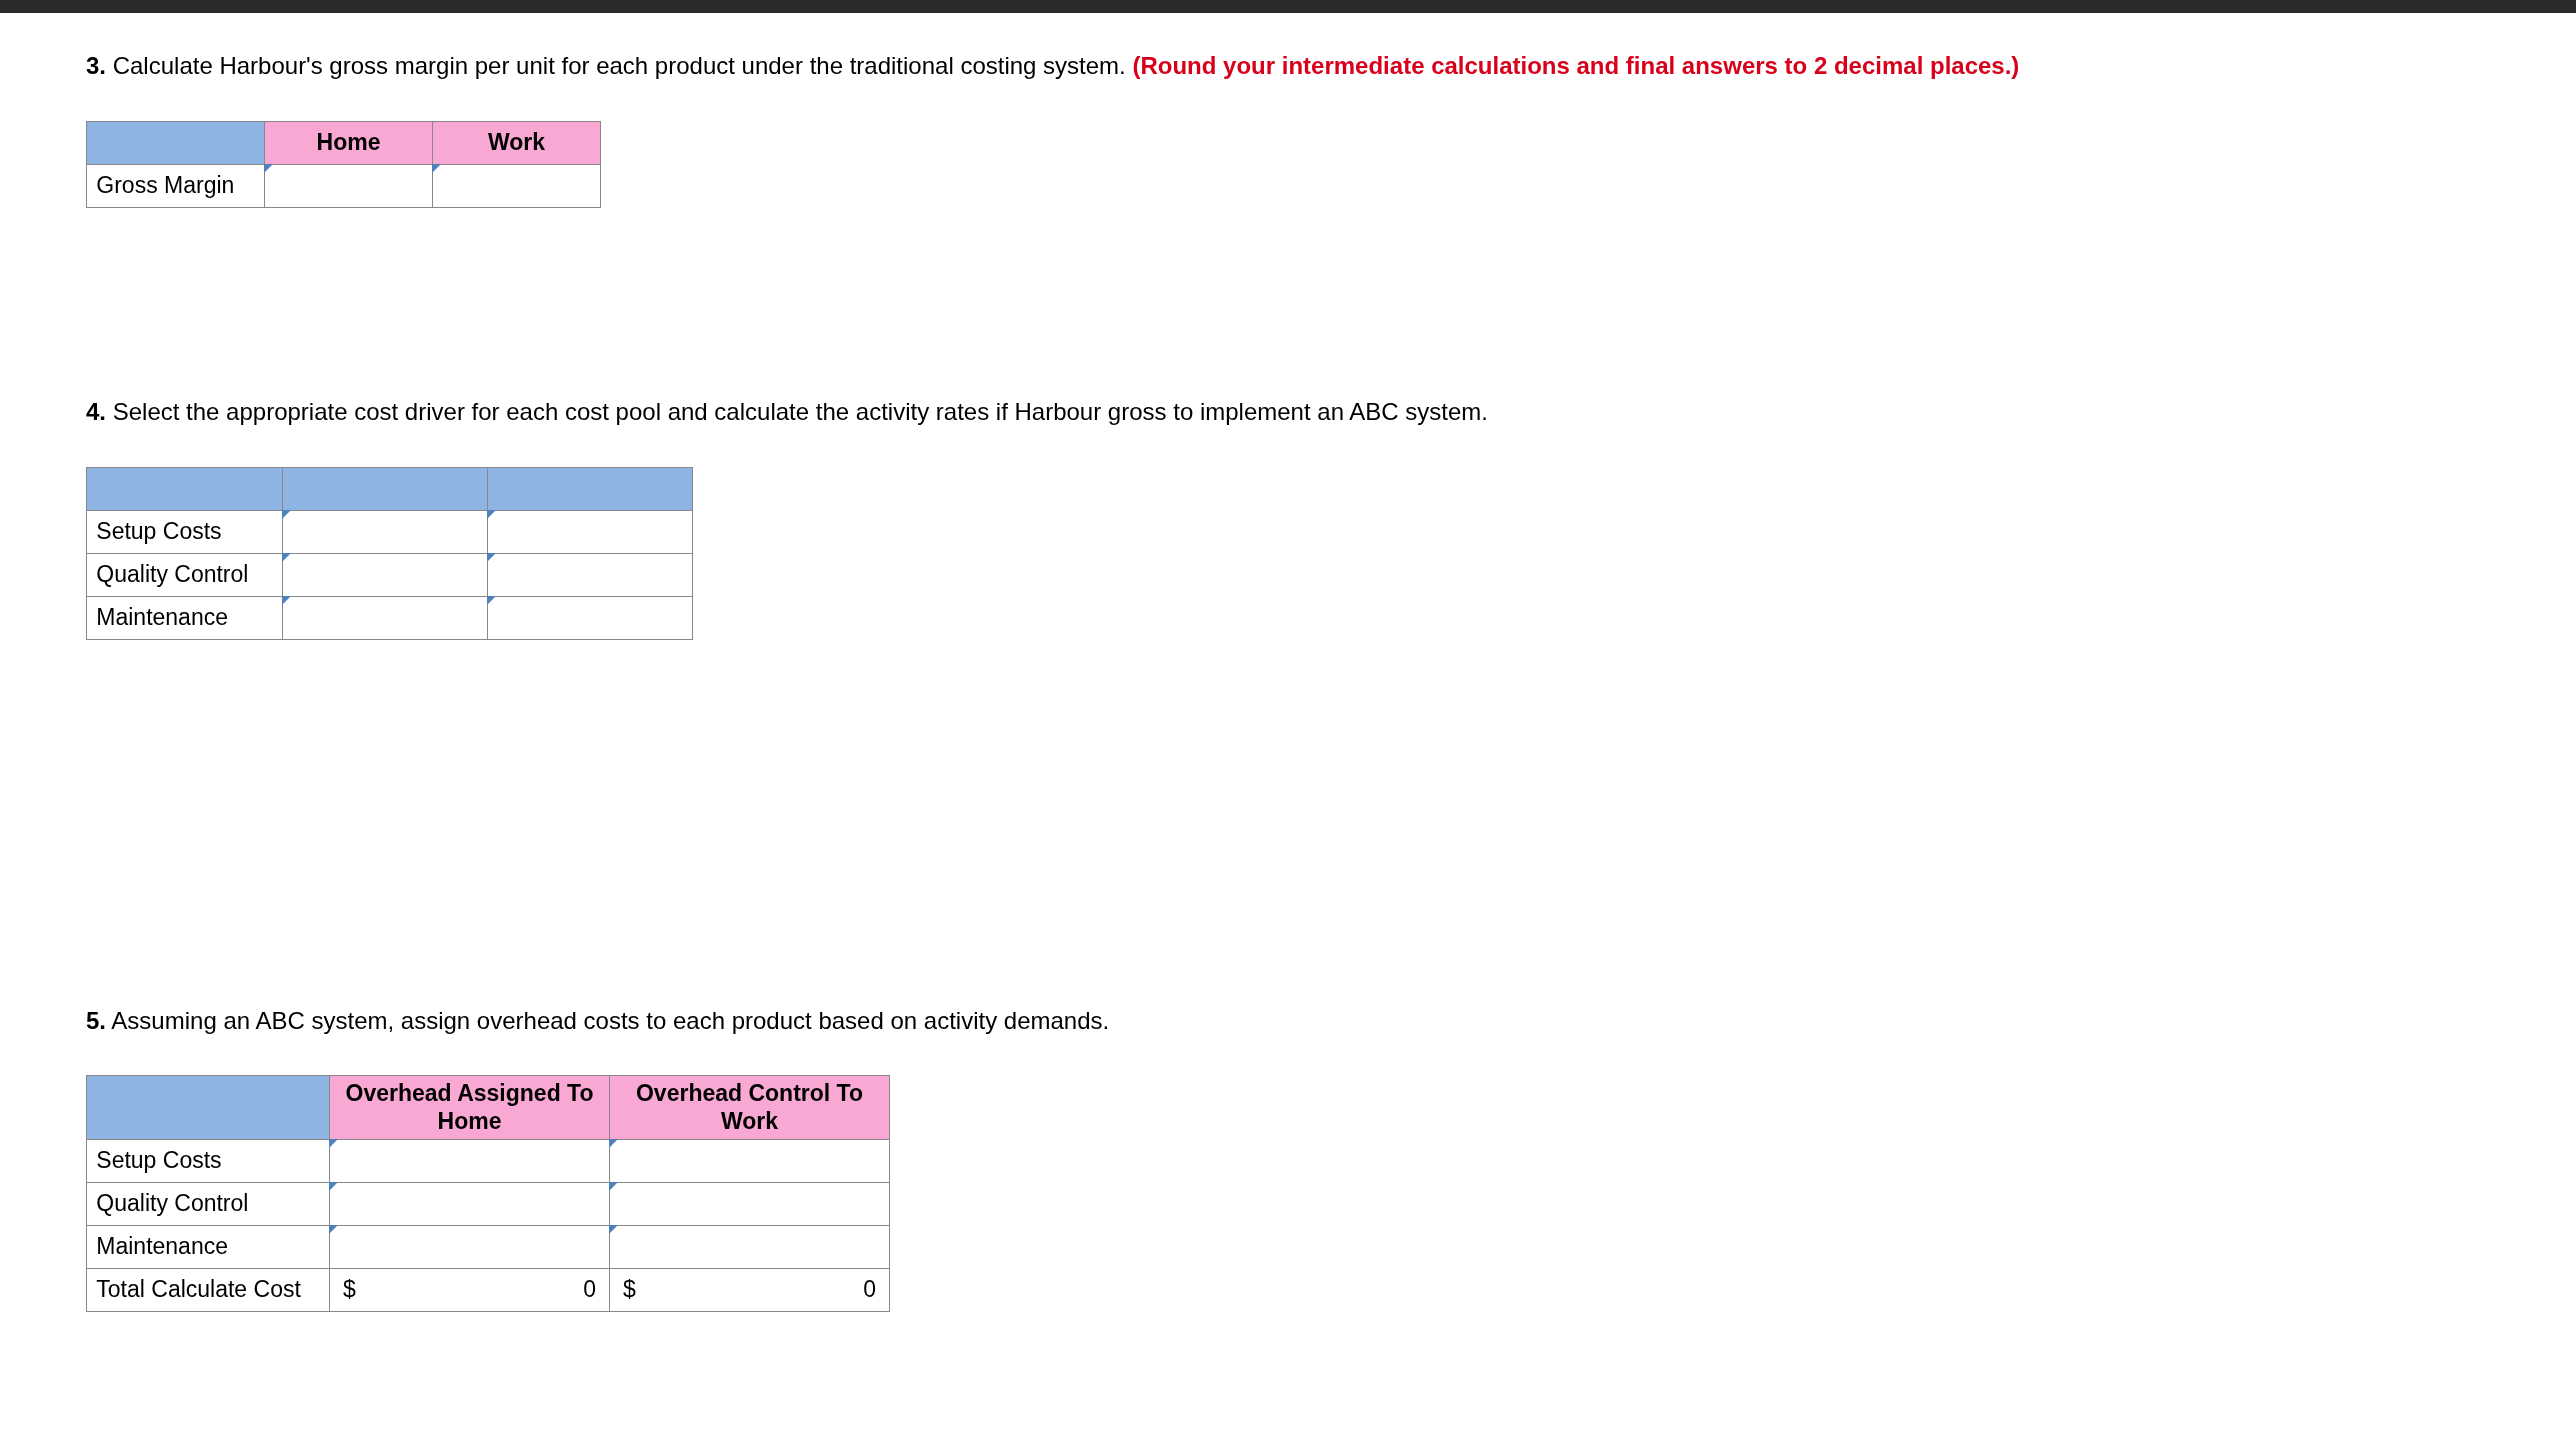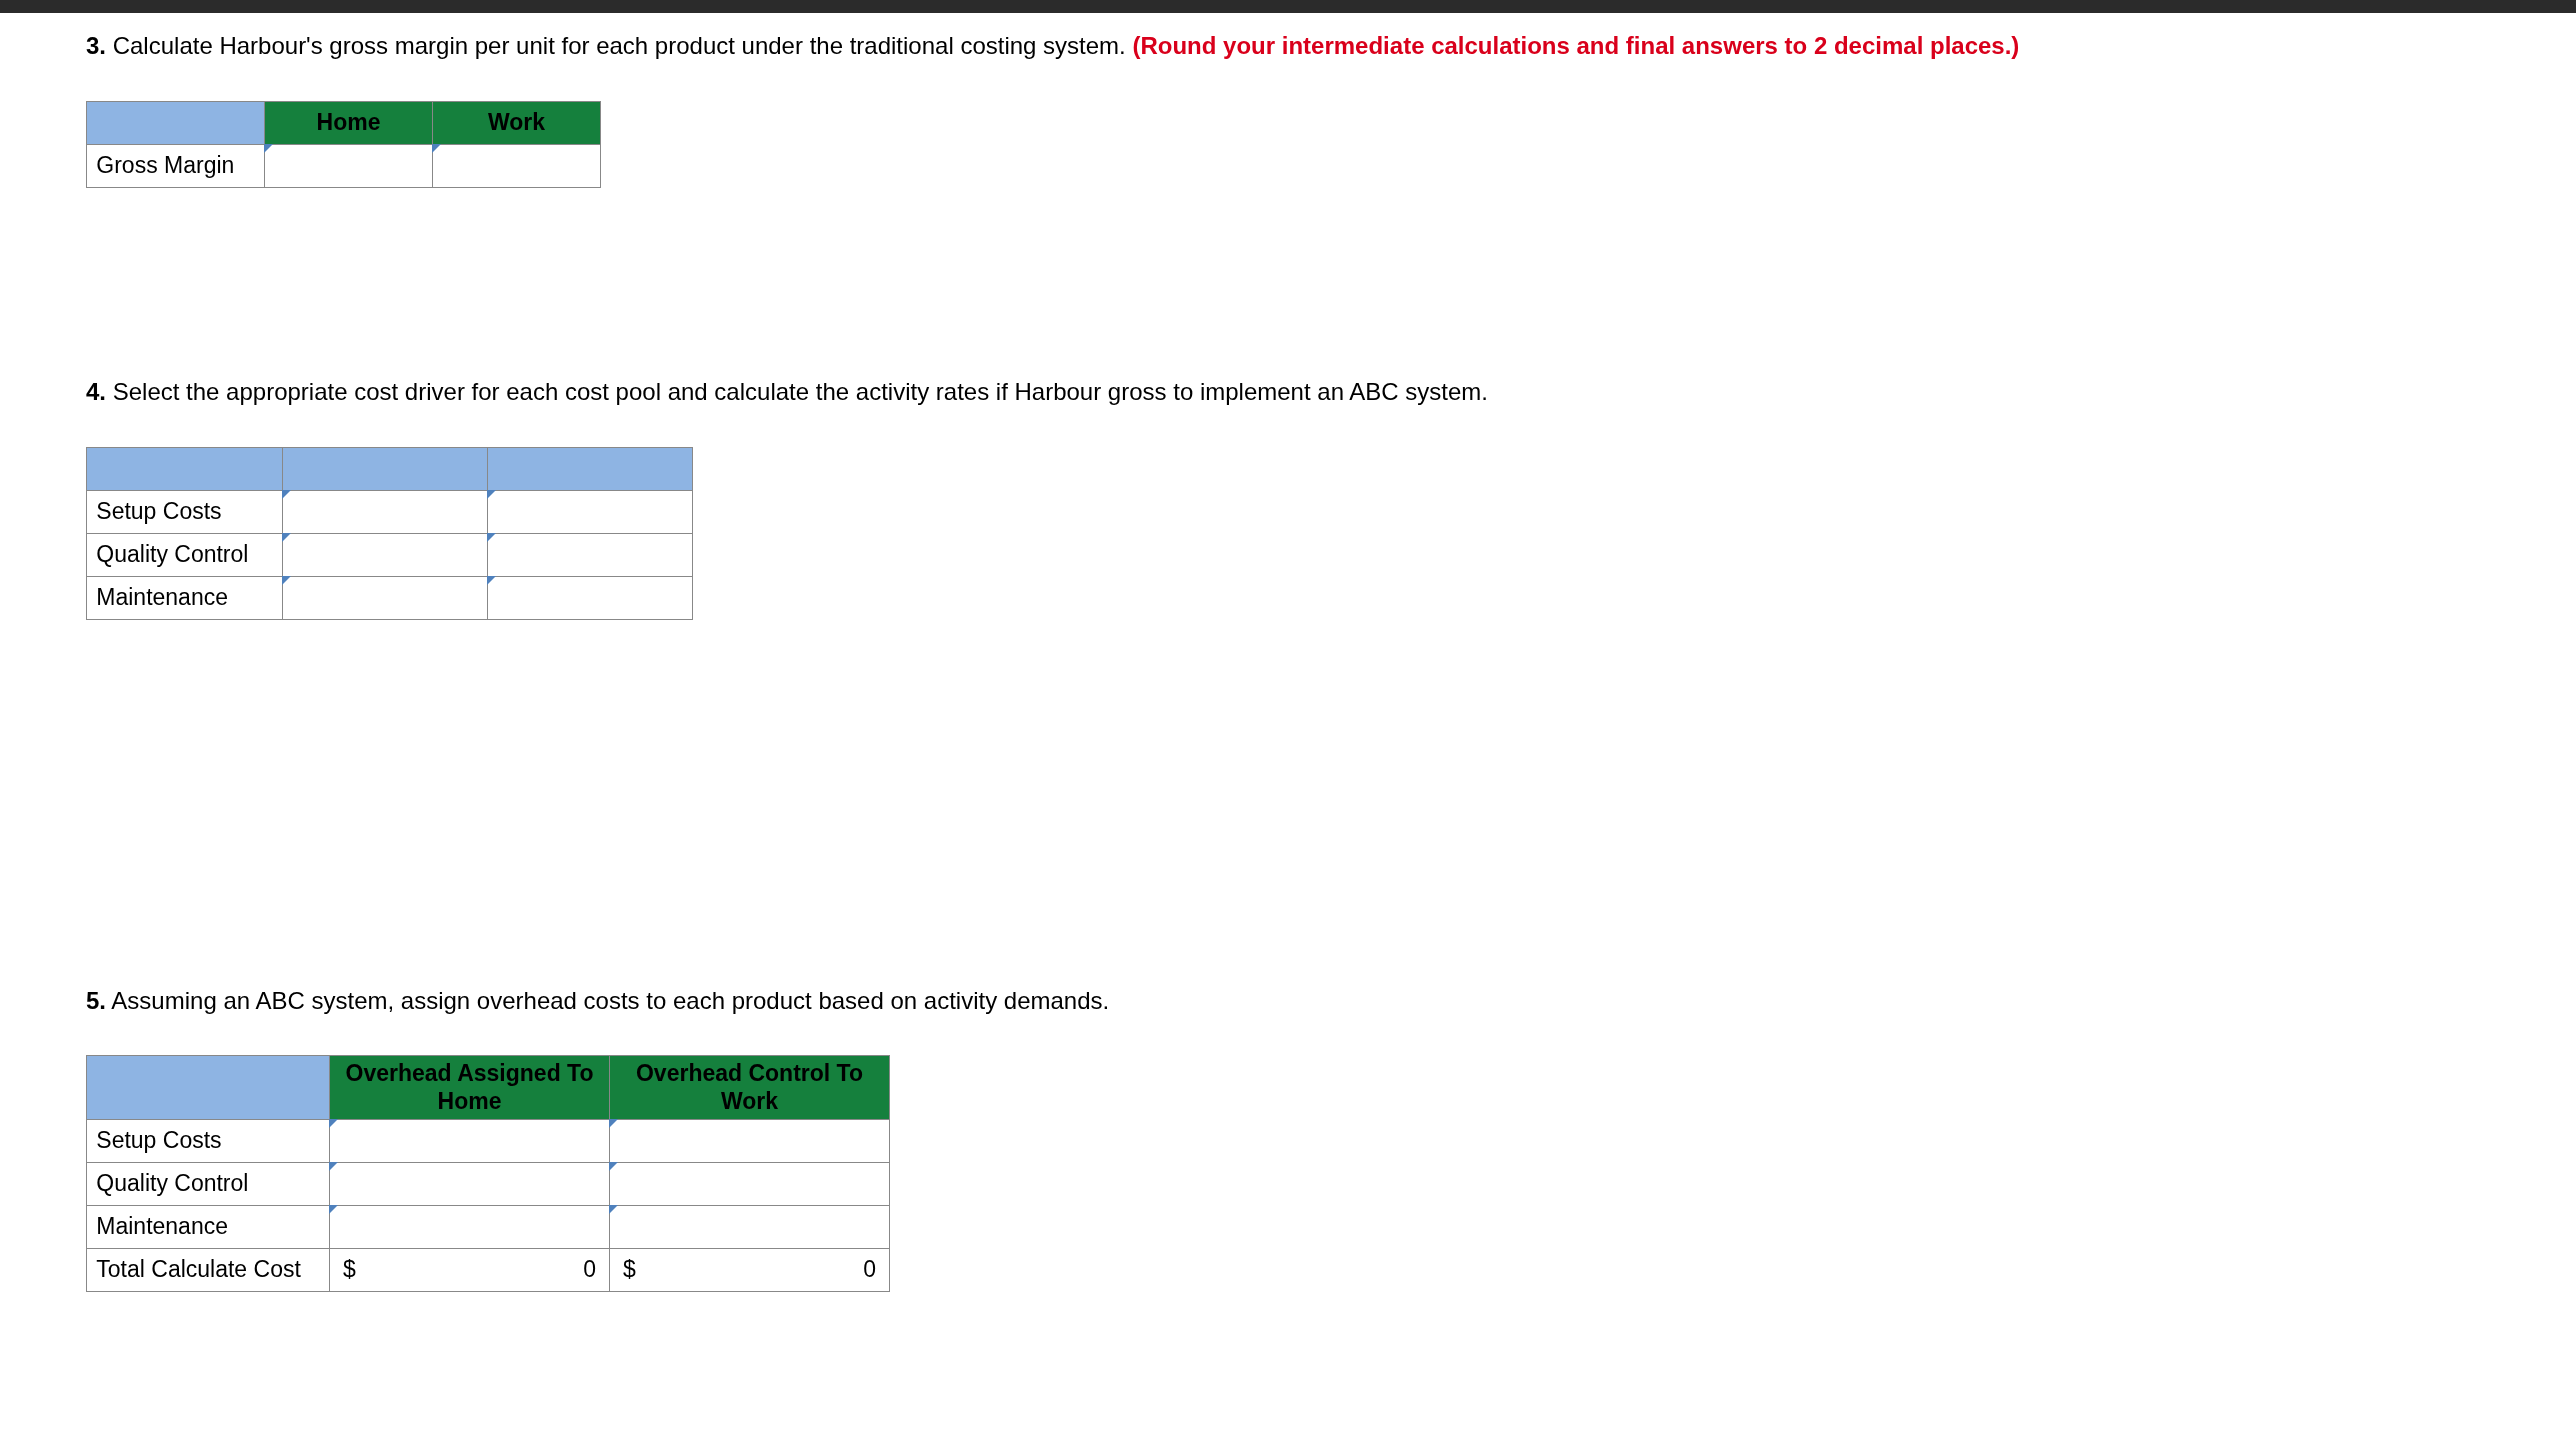--- a/index.html
+++ b/index.html
@@ -10,21 +10,21 @@
     background: #fff;
     color: #000;
     font-size: 24px;
   }
   .top-bar {
     height: 13px;
     background: #2b2b2b;
     width: 100%;
   }
   .content {
-    padding: 16px 86px 37px 86px;
+    padding: 36px 86px 37px 86px;
   }
   .question {
     margin-bottom: 37px;
     line-height: 1.45;
   }
   .question-num {
     font-weight: bold;
   }
   .red-text {
     color: #d9001b;
@@ -39,21 +39,21 @@
   table {
     border-collapse: collapse;
     font-size: 23px;
   }
   th, td {
     border: 0.9px solid #888;
     padding: 5.6px 9.3px;
     height: 43px;
   }
   th.header-blue {
-    background: #15803d;
+    background: #f9a8d4;
     font-weight: bold;
     text-align: center;
     vertical-align: middle;
   }
   th.header-blue.thin {
     padding: 3.7px 5.6px;
     line-height: 1.2;
   }
   td.row-label {
     background: #fff;

